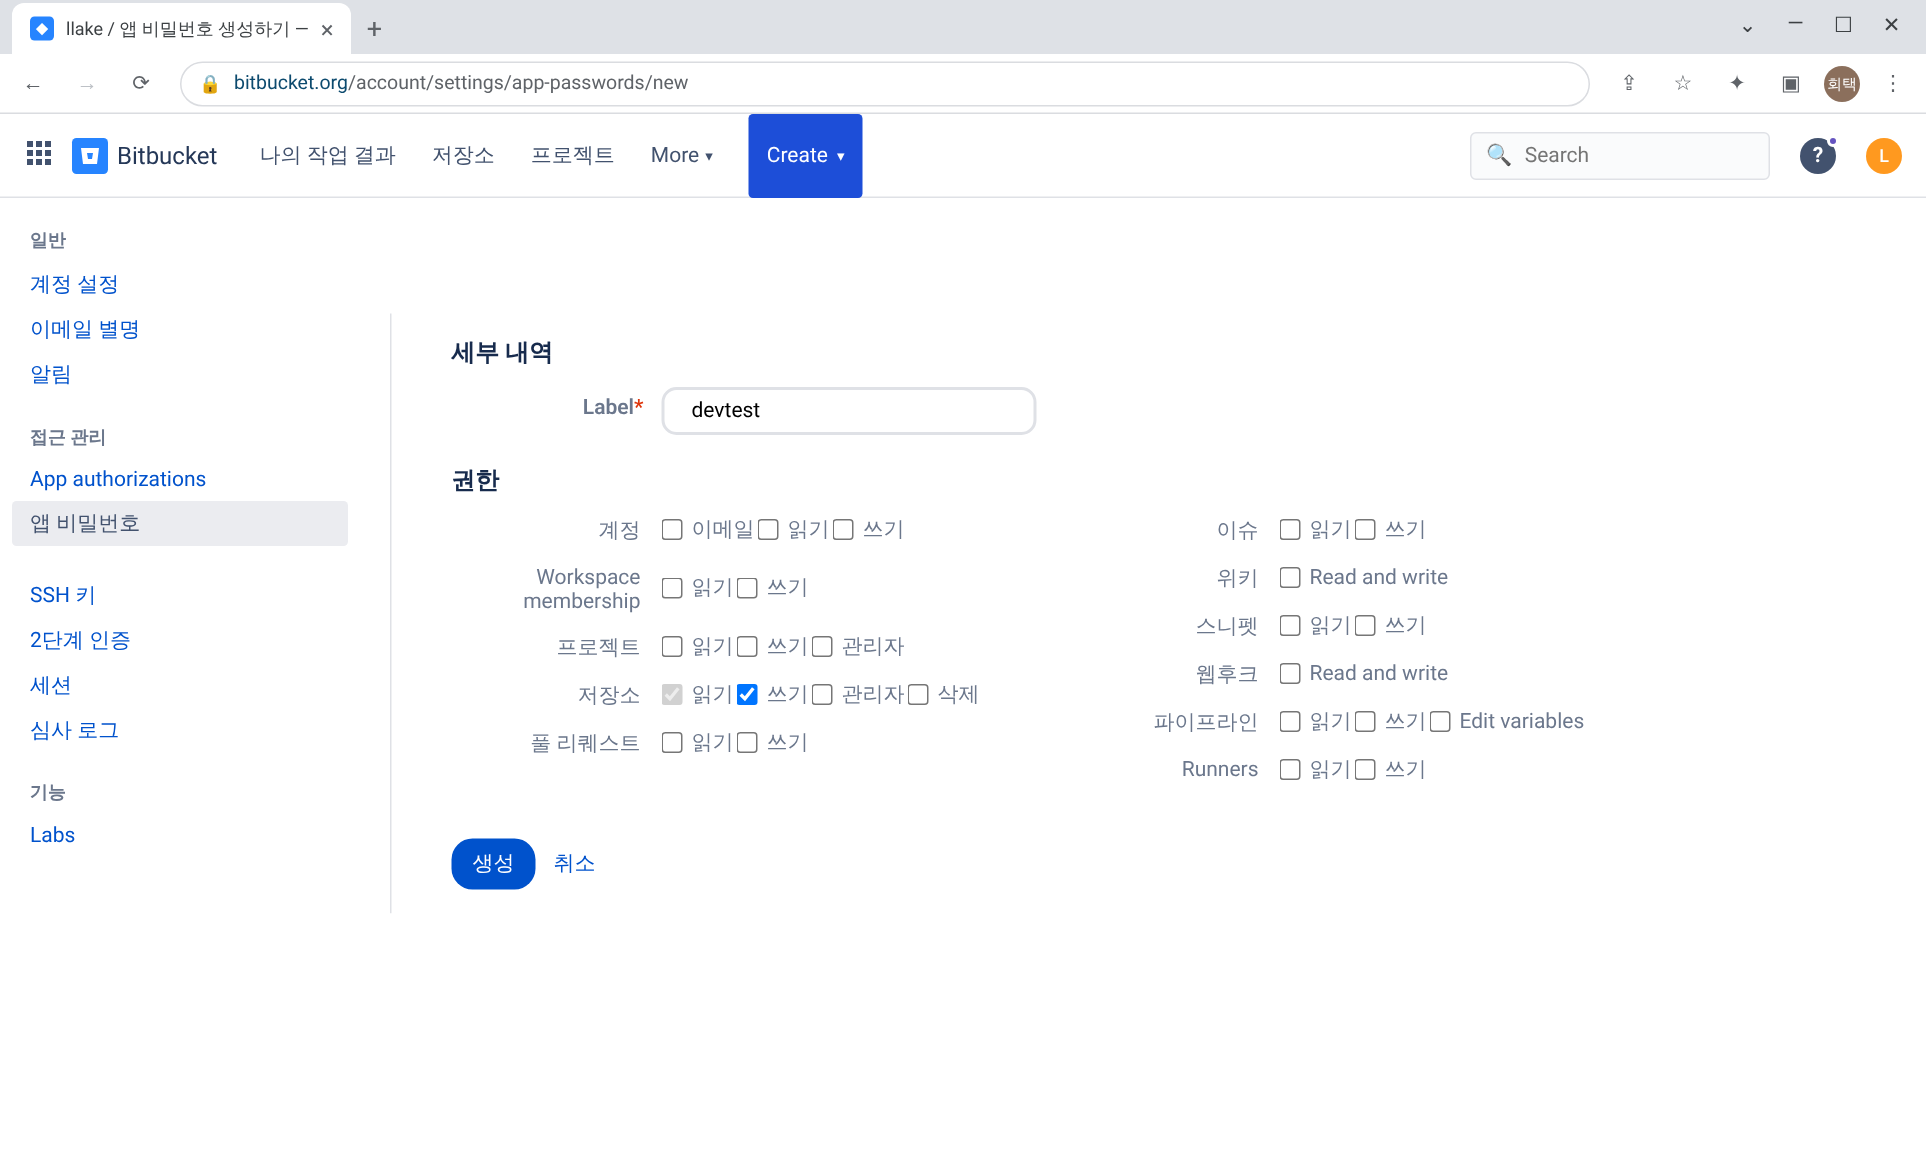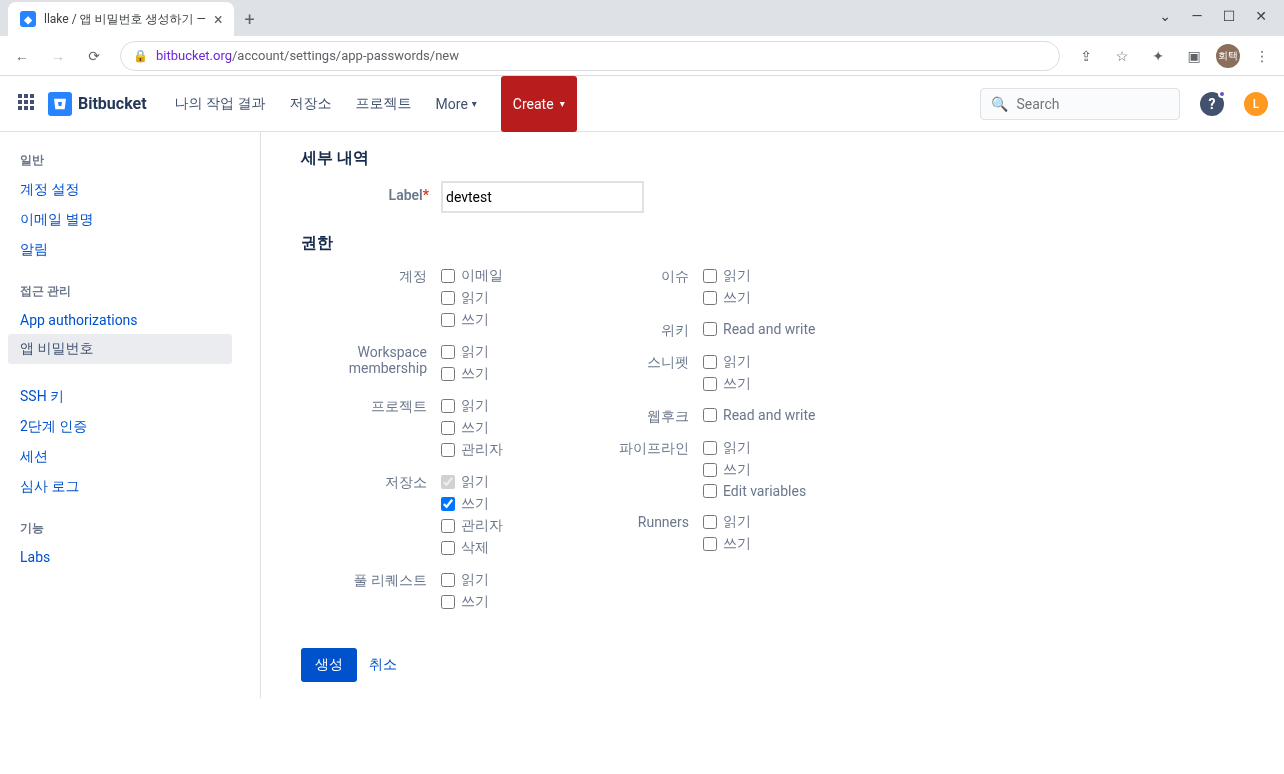--- a/index.html
+++ b/index.html
@@ -15,72 +15,72 @@
 .new-tab { padding: 6px 10px; color: #5f6368; font-size: 18px; cursor: pointer; }
 .win-controls { position: absolute; right: 0; top: 0; display: flex; gap: 18px; padding: 8px 16px; color: #3c4043; }
 .win-btn { width: 14px; text-align: center; cursor: pointer; font-size: 14px; }
 
 .toolbar { background: #fff; display: flex; align-items: center; height: 40px; padding: 0 8px; gap: 8px; border-bottom: 1px solid #dadce0; }
 .nav-btn { width: 28px; height: 28px; display: flex; align-items: center; justify-content: center; color: #5f6368; border-radius: 50%; cursor: pointer; }
 .nav-btn.disabled { color: #bdc1c6; }
 .url-bar { flex: 1; display: flex; align-items: center; background: #fff; border: 1px solid #dadce0; border-radius: 20px; height: 30px; padding: 0 12px; gap: 8px; margin: 0 4px; }
 .lock-icon { color: #5f6368; font-size: 12px; }
 .url-text { color: #202124; font-size: 13px; }
-.url-text .domain { color: #6d28d9; }
+.url-text .domain { color: #0c4a6e; }
 .url-text .path { color: #5f6368; }
 .tb-icon { width: 28px; height: 28px; display: flex; align-items: center; justify-content: center; color: #5f6368; cursor: pointer; }
 .profile-avatar { width: 24px; height: 24px; border-radius: 50%; background: #8b6f5c; color: #fff; display: flex; align-items: center; justify-content: center; font-size: 10px; }
 
 
 .app-header { height: 56px; border-bottom: 1px solid #dfe1e6; display: flex; align-items: center; padding: 0 16px; gap: 8px; }
 .app-switcher { width: 24px; height: 24px; display: grid; grid-template-columns: repeat(3, 4px); grid-template-rows: repeat(3, 4px); gap: 2px; cursor: pointer; padding: 2px; }
 .app-switcher span { background: #42526e; }
 .logo { display: flex; align-items: center; gap: 6px; margin-right: 12px; }
 .logo-icon { width: 24px; height: 24px; background: #2684ff; border-radius: 3px; display: flex; align-items: center; justify-content: center; }
 .logo-icon svg { width: 16px; height: 16px; fill: #fff; }
-.logo-text { font-size: 16px; font-weight: 700; color: #253858; }
+.logo-text { font-size: 16px; font-weight: 400; color: #253858; }
 .nav-item { padding: 6px 8px; color: #42526e; cursor: pointer; font-size: 14px; display: flex; align-items: center; gap: 4px; }
 .nav-item .chev { font-size: 10px; }
-.create-btn { background: #b91c1c; color: #fff; padding: 20px 12px; border-radius: 3px; display: flex; align-items: center; gap: 6px; cursor: pointer; font-size: 14px; margin-left: 8px; }
+.create-btn { background: #1d4ed8; color: #fff; padding: 20px 12px; border-radius: 3px; display: flex; align-items: center; gap: 6px; cursor: pointer; font-size: 14px; margin-left: 8px; }
 .create-btn .chev { font-size: 10px; }
 .header-spacer { flex: 1; }
 .search-box { width: 200px; height: 32px; border: 1px solid #dfe1e6; border-radius: 4px; display: flex; align-items: center; padding: 0 10px; gap: 8px; background: #fafbfc; }
 .search-box input { border: none; outline: none; background: transparent; font-size: 14px; color: #6b778c; width: 100%; }
 .help-icon { width: 24px; height: 24px; border-radius: 50%; background: #42526e; color: #fff; display: flex; align-items: center; justify-content: center; font-weight: bold; position: relative; cursor: pointer; margin-left: 12px; }
 .help-icon .dot { position: absolute; top: -2px; right: -2px; width: 8px; height: 8px; background: #6554c0; border-radius: 50%; border: 2px solid #fff; }
 .user-avatar { width: 24px; height: 24px; border-radius: 50%; background: #ff991f; color: #fff; display: flex; align-items: center; justify-content: center; font-size: 12px; font-weight: 500; margin-left: 12px; cursor: pointer; }
 
 
-.main { display: flex; }
+.main { display: flex; align-items: flex-end; }
 .sidebar { width: 240px; padding: 20px 8px 20px 8px; flex-shrink: 0; }
 .sb-section { margin-bottom: 18px; }
 .sb-heading { font-size: 12px; color: #6b778c; font-weight: 600; padding: 0 12px 6px; }
 .sb-item { display: block; padding: 6px 12px; color: #0052cc; cursor: pointer; border-radius: 3px; font-size: 14px; }
 .sb-item.active { background: #ebecf0; color: #42526e; }
 
 .content { flex: 1; padding: 16px 40px; border-left: 1px solid #dfe1e6; margin-left: 20px; }
 .page-title { font-size: 24px; font-weight: 500; color: #172b4d; margin-bottom: 24px; }
 .section-title { font-size: 16px; font-weight: 600; color: #172b4d; margin-bottom: 12px; }
 
 .form-row { display: flex; margin-bottom: 20px; }
 .form-label { width: 140px; text-align: right; padding-right: 12px; color: #6b778c; font-size: 14px; padding-top: 6px; font-weight: 600; }
 .form-label .req { color: #de350b; }
-.form-input { border: 2px solid #dfe1e6; border-radius: 0; padding: 6px 3px; font-size: 14px; width: 203px; }
+.form-input { border: 2px solid #dfe1e6; border-radius: 10px; padding: 6px 18px; font-size: 14px; width: 250px; }
 
 .perm-columns { display: flex; gap: 60px; }
 .perm-col { display: flex; flex-direction: column; }
 .perm-group { display: flex; margin-bottom: 12px; }
 .perm-label { width: 140px; text-align: right; padding-right: 14px; color: #6b778c; font-size: 14px; font-weight: 400; padding-top: 2px; }
-.perm-opts { display: flex; flex-direction: column; gap: 2px; }
+.perm-opts { display: flex; flex-direction: row; gap: 2px; }
 .perm-opt { display: flex; align-items: center; gap: 6px; color: #6b778c; font-size: 14px; padding: 1px 0; }
 .perm-opt input[type=checkbox] { width: 14px; height: 14px; cursor: pointer; }
 .perm-opt label { cursor: pointer; }
 
 .actions { margin-top: 24px; display: flex; gap: 12px; align-items: center; }
-.btn-primary { background: #0052cc; color: #fff; border: none; padding: 8px 14px; border-radius: 3px; font-size: 14px; cursor: pointer; }
+.btn-primary { background: #0052cc; color: #fff; border: none; padding: 8px 14px; border-radius: 14px; font-size: 14px; cursor: pointer; }
 .btn-link { color: #0052cc; cursor: pointer; font-size: 14px; }
 </style>
 </head>
 <body>
 
 <div class="browser-chrome">
   <div class="tab-strip">
     <div class="tab">
       <div class="tab-favicon">◆</div>
       <span class="tab-title">llake / 앱 비밀번호 생성하기 —</span>

